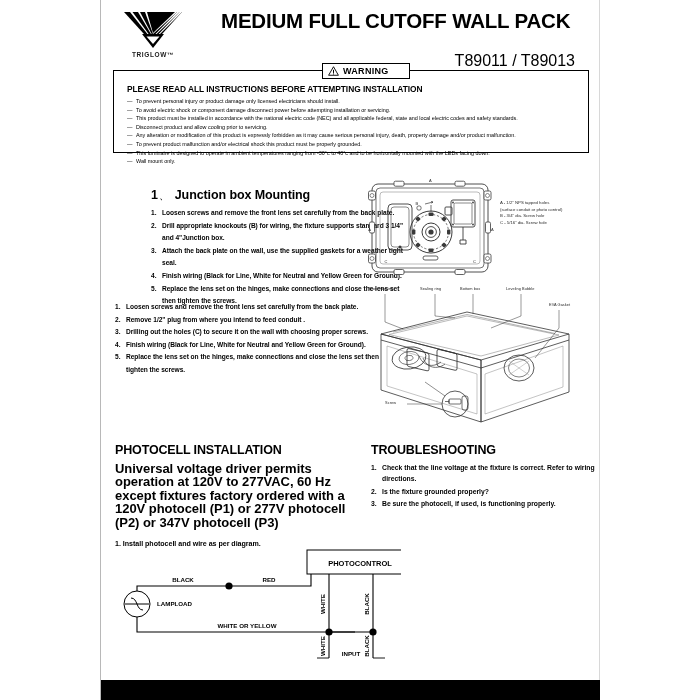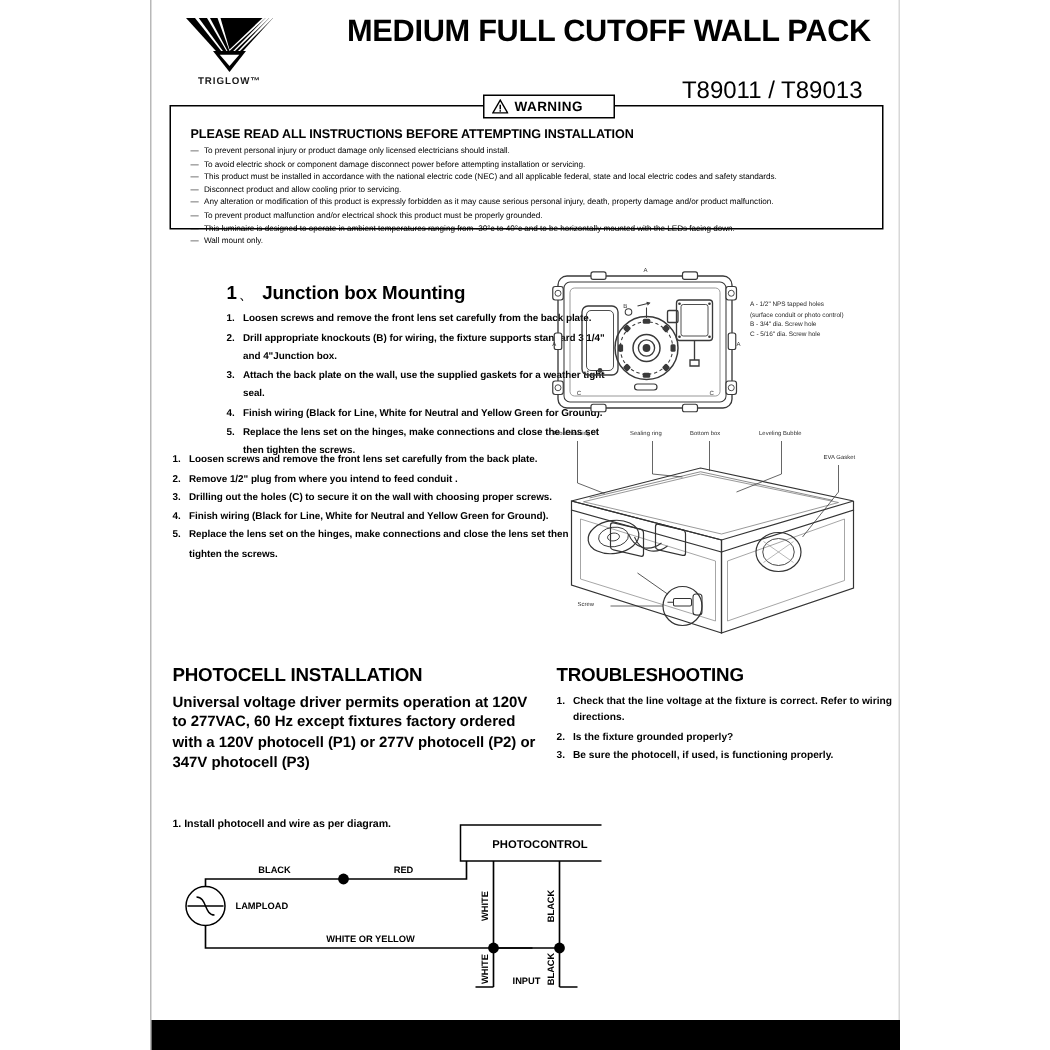--- a/index.html
+++ b/index.html
@@ -38,21 +38,20 @@
     position: absolute; left: 14px; top: 4px;
     width: 76px; text-align: center;
   }
   #logo-mark { width: 62px; height: 40px; margin: 0 auto; display: block; }
   #logo-word {
     font-size: 6.5px; letter-spacing: 0.6px; font-weight: 700;
     margin-top: 1px; color: #1a1a1a;
   }
   #title-main {
     position: absolute; left: 120px; top: 4px; width: 370px;
-    text-align: center;
     font-size: 20.5px; font-weight: 700; letter-spacing: -0.2px;
     line-height: 1.05;
   }
   #title-sub {
     position: absolute; left: 120px; top: 46px; width: 370px;
     text-align: right; padding-right: 16px;
     font-size: 16px; font-weight: 400; box-sizing: border-box;
   }
 
   
@@ -129,24 +128,24 @@
     position: absolute; left: 14px; top: 443px; width: 242px;
   }
   #trouble {
     position: absolute; left: 270px; top: 443px; width: 228px;
   }
   .col-head {
     font-size: 12.5px; font-weight: 700; letter-spacing: -0.15px;
     margin-bottom: 5px;
   }
   .body-para {
-    font-size: 10px; line-height: 13.4px; font-weight: 600;
+    font-size: 13px; line-height: 13.4px; font-weight: 600;
     letter-spacing: -0.04px;
   }
-  .body-list { margin-top: 27px; }
+  .body-list { margin-top: 9px; }
   .body-list .step { font-size: 7.1px; line-height: 13.4px; padding-left: 0; }
 
   .tr-item {
     font-size: 6.8px; line-height: 11.4px; font-weight: 600;
     position: relative; padding-left: 11px; margin-bottom: 1px;
   }
   .tr-item .idx { position: absolute; left: 0; top: 0; font-weight: 600; }
   .tr-item.bold { font-weight: 700; }
 
   

